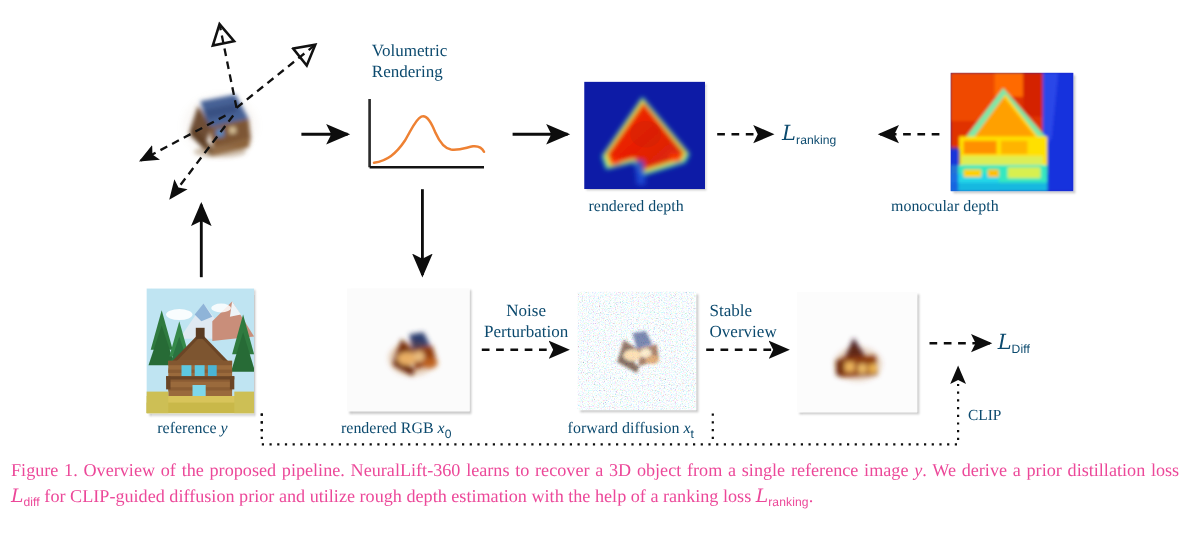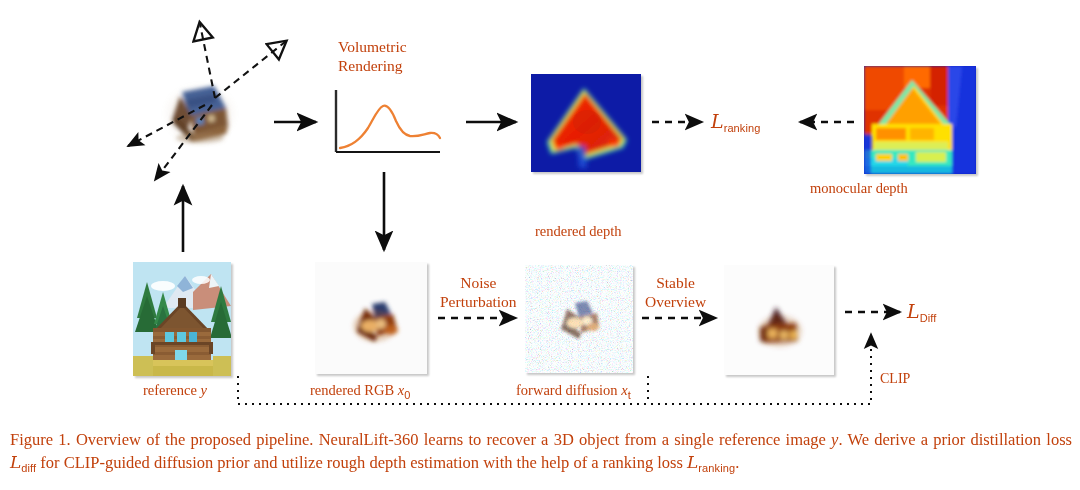--- a/index.html
+++ b/index.html
@@ -13,21 +13,21 @@
     color: #000;
     overflow: hidden;
   }
   .fig { position: absolute; left: 0; top: 0; width: 1080px; height: 490px; }
 
   
   .lbl {
     position: absolute;
     font-family: "Liberation Serif", "DejaVu Serif", serif;
     font-size: 14.5px;
-    color: #c2410c;
+    color: #0c4a6e;
     white-space: nowrap;
     line-height: 1.22;
   }
   .lbl.big { font-size: 15.5px; }
   .mathcal {
     font-family: "DejaVu Serif", "Liberation Serif", serif;
     font-style: italic;
     font-size: 19px;
   }
   .sub {
@@ -46,26 +46,26 @@
     background: #fff;
     box-shadow: 2px 2px 2px rgba(0,0,0,0.22);
     overflow: hidden;
   }
   .panel.plain { box-shadow: 2px 2px 3px rgba(0,0,0,0.3); }
 
   
   .caption {
     position: absolute;
     left: 10px;
-    top: 428px;
+    top: 416px;
     width: 1062px;
     font-size: 16.5px;
     line-height: 23px;
     text-align: justify;
-    color: #c2410c;
+    color: #ec4899;
     font-family: "Liberation Serif", "DejaVu Serif", serif;
   }
   .caption .mathcal { font-size: 17px; }
 
   
   svg.overlay {
     position: absolute; left: 0; top: 0;
     width: 1080px; height: 490px;
     pointer-events: none;
   }
@@ -141,21 +141,21 @@
         <polygon points="54,19 21,66 25,76 46,70 53,81 88,70 91,65" fill="url(#redbody)"></polygon>
 
         <polygon points="46,72 54,72 56,94 48,94" fill="#2050d8" opacity="0.85"></polygon>
 
         <rect x="24" y="70" width="8" height="6" fill="#ff3300" opacity="0.9"></rect>
         <rect x="78" y="66" width="10" height="7" fill="#ff3a00" opacity="0.9"></rect>
       </g>
       <ellipse cx="56" cy="48" rx="14" ry="12" fill="#b02510" opacity="0.20"></ellipse>
     </svg>
   </div>
-  <div class="lbl" style="left:535px; top:180px;margin-top:43px;">rendered depth</div>
+  <div class="lbl" style="left:535px; top:180px;">rendered depth</div>
 
   <div class="panel" style="left:864px; top:66px; width:112px; height:108px;">
     <svg viewBox="0 0 112 108" width="112" height="108">
       <defs>
         <filter id="mblur" x="-15%" y="-15%" width="130%" height="130%">
           <feGaussianBlur stdDeviation="1.5"></feGaussianBlur>
         </filter>
       </defs>
       <rect x="0" y="0" width="112" height="108" fill="#1020c8"></rect>
       <g filter="url(#mblur)">
@@ -322,21 +322,21 @@
   <div class="lbl big" style="left:338px; top:38px;">
     <div>Volumetric</div>
     <div>Rendering</div>
   </div>
 
   <div class="lbl big" style="left:440px; top:274px; text-align:center;">
     <div>Noise</div>
     <div>Perturbation</div>
   </div>
 
-  <div class="lbl big" style="left:645px; top:274px; text-align:center;font-family:Liberation Serif, serif;">
+  <div class="lbl big" style="left:645px; top:274px; font-family:Liberation Serif, serif;">
     <div>Stable</div>
     <div>Overview</div>
   </div>
 
   <div class="lbl" style="left:880px; top:370px; font-size:14px;">CLIP</div>
 
   <div class="lbl" style="left:711px; top:110px;">
     <span class="mathcal">L</span><span class="sub">ranking</span>
   </div>
 

